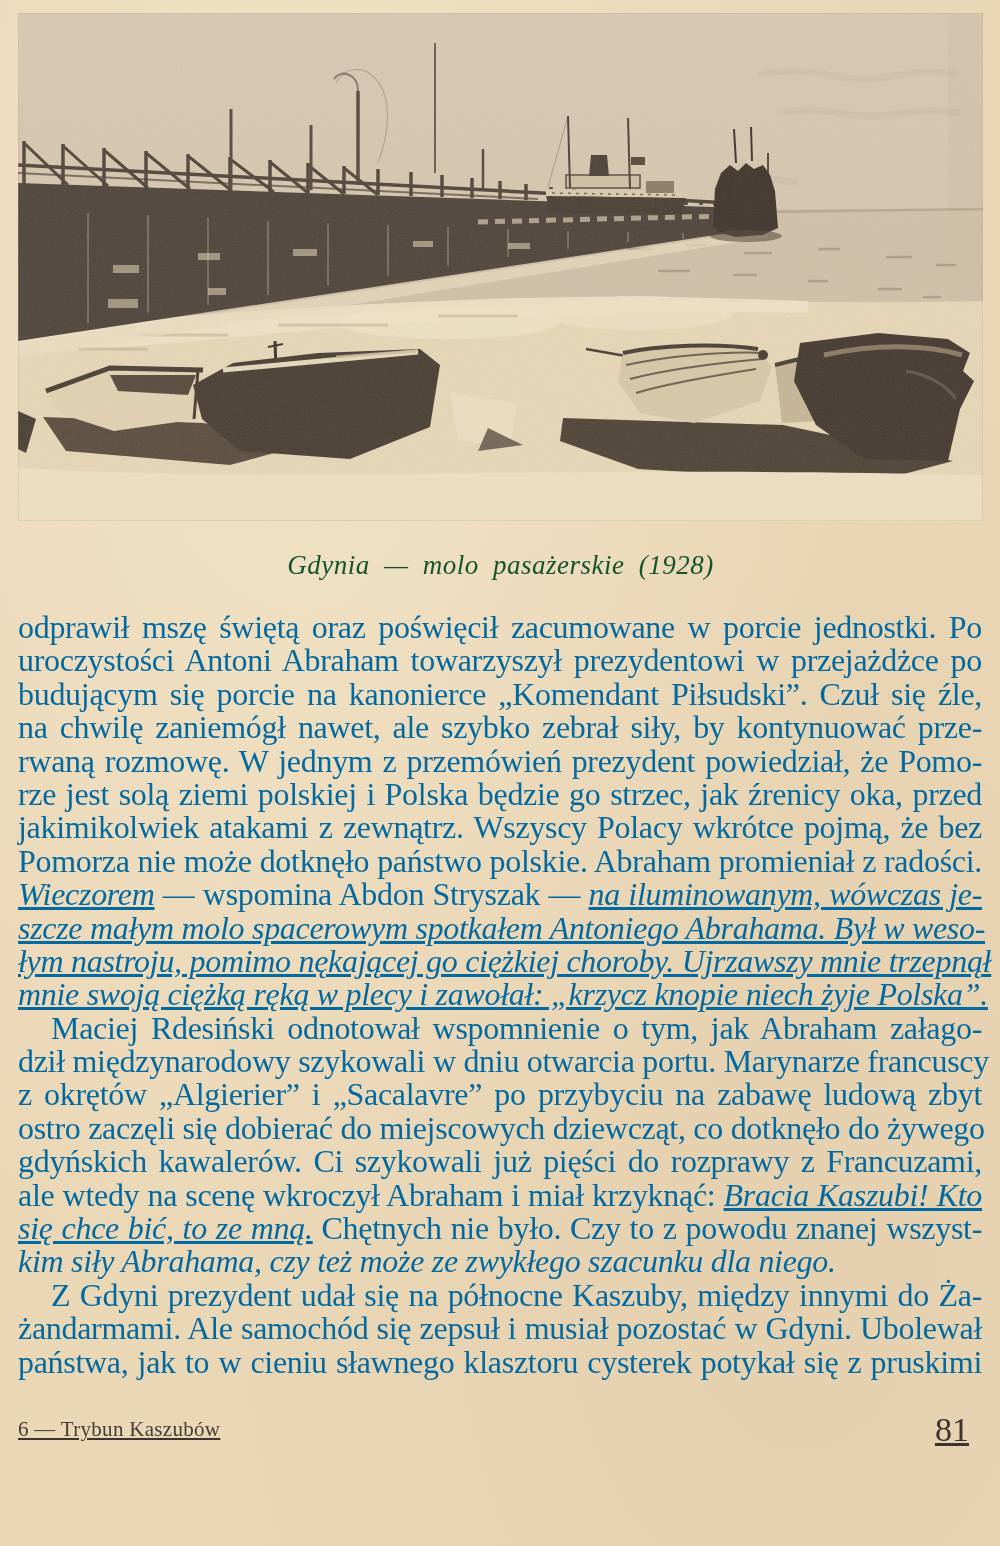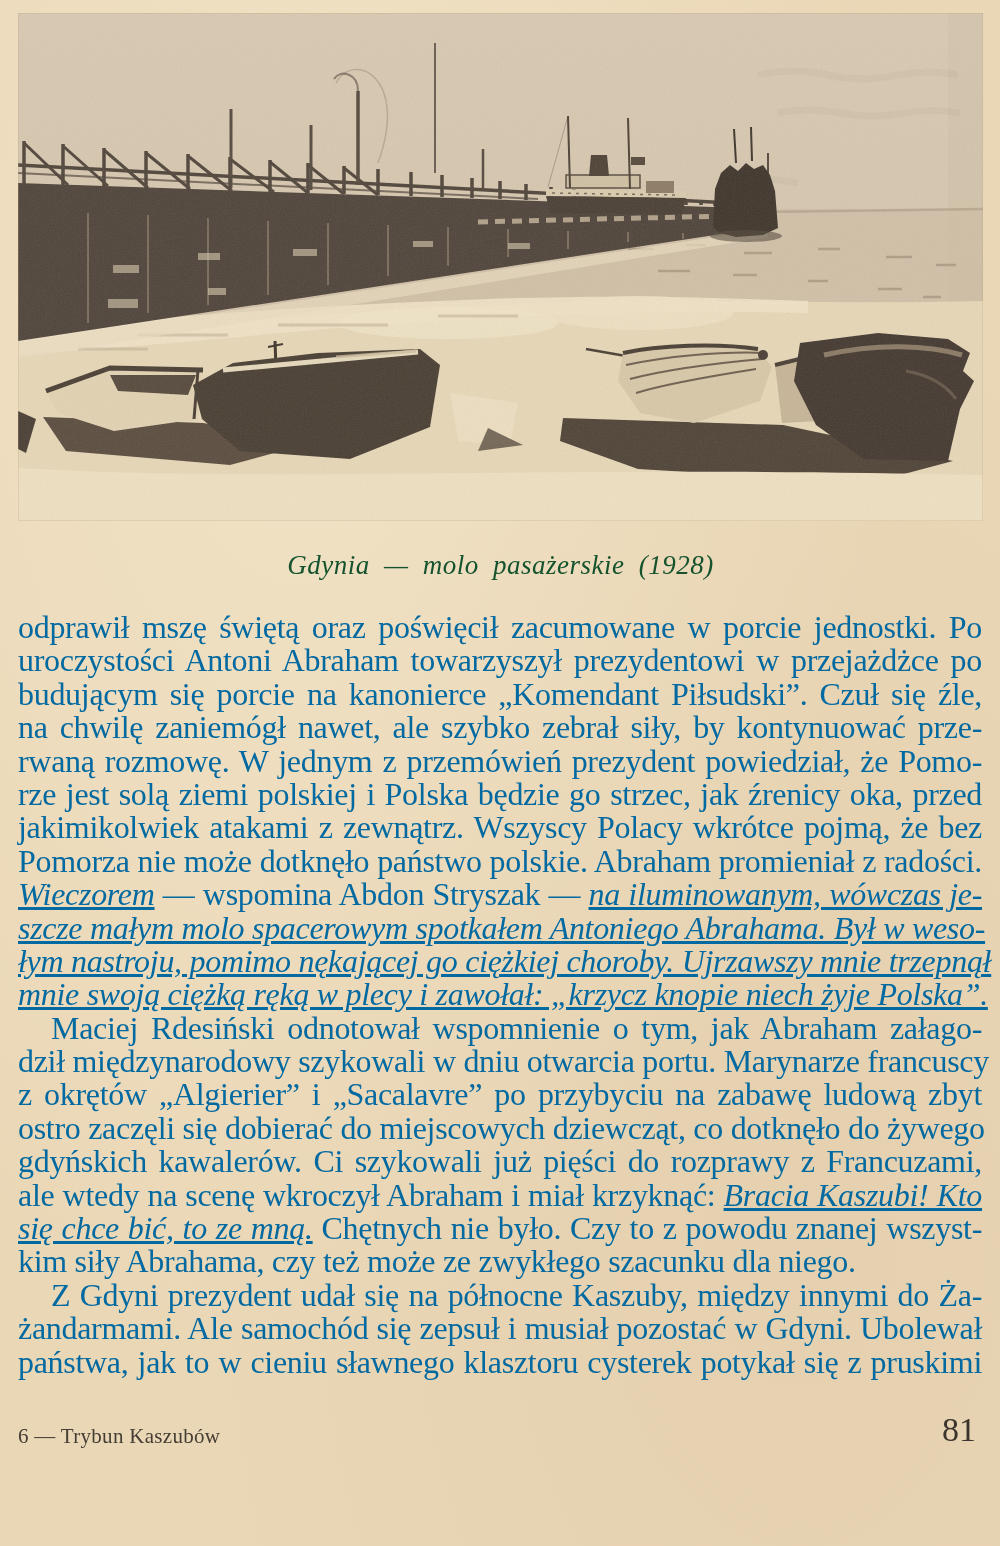--- a/index.html
+++ b/index.html
@@ -32,29 +32,29 @@
   .line{
     font-size:32px;
     height:33.4px;line-height:33.4px;
     letter-spacing:-0.3px;
     text-align:justify;
     text-align-last:justify;
     white-space:nowrap;
     overflow:visible;
     color:#0369a1;
   }
-  .line.last{text-align-last:left;}
+  .line.last{text-align-last:left;font-style:italic;}
   .line.indent{text-indent:33px;}
   .line .it{font-style:italic;text-decoration:underline;}
   .footer{
-    display:flex;justify-content:space-between;align-items:flex-end;
-    margin-top:32px;width:958px;
+    display:flex;justify-content:space-between;align-items:center;
+    margin-top:32px;width:958px;text-decoration:underline;
   }
   .footer .sig{font-size:21px;letter-spacing:.3px;color:#453e35;}
-  .footer .pagenum{font-size:34px;color:#3b342c;margin-right:0;}
+  .footer .pagenum{font-size:34px;color:#3b342c;margin-right:7px;}
 </style>
 </head>
 <body>
 
 <div class="photo-wrap">
   <svg width="965" height="508" viewBox="0 0 965 508" role="img" aria-label="Black-and-white photograph: long wooden passenger pier with railing and lamp posts stretching from the left into the sea, a steamship and a smaller dark vessel moored at its end, and fishing boats pulled up on the sandy beach in the foreground">
     <defs>
       <linearGradient id="sky" x1="0" y1="0" x2="0" y2="1">
         <stop offset="0" stop-color="#d9c9b2"></stop>
         <stop offset=".6" stop-color="#d5c5ad"></stop>

